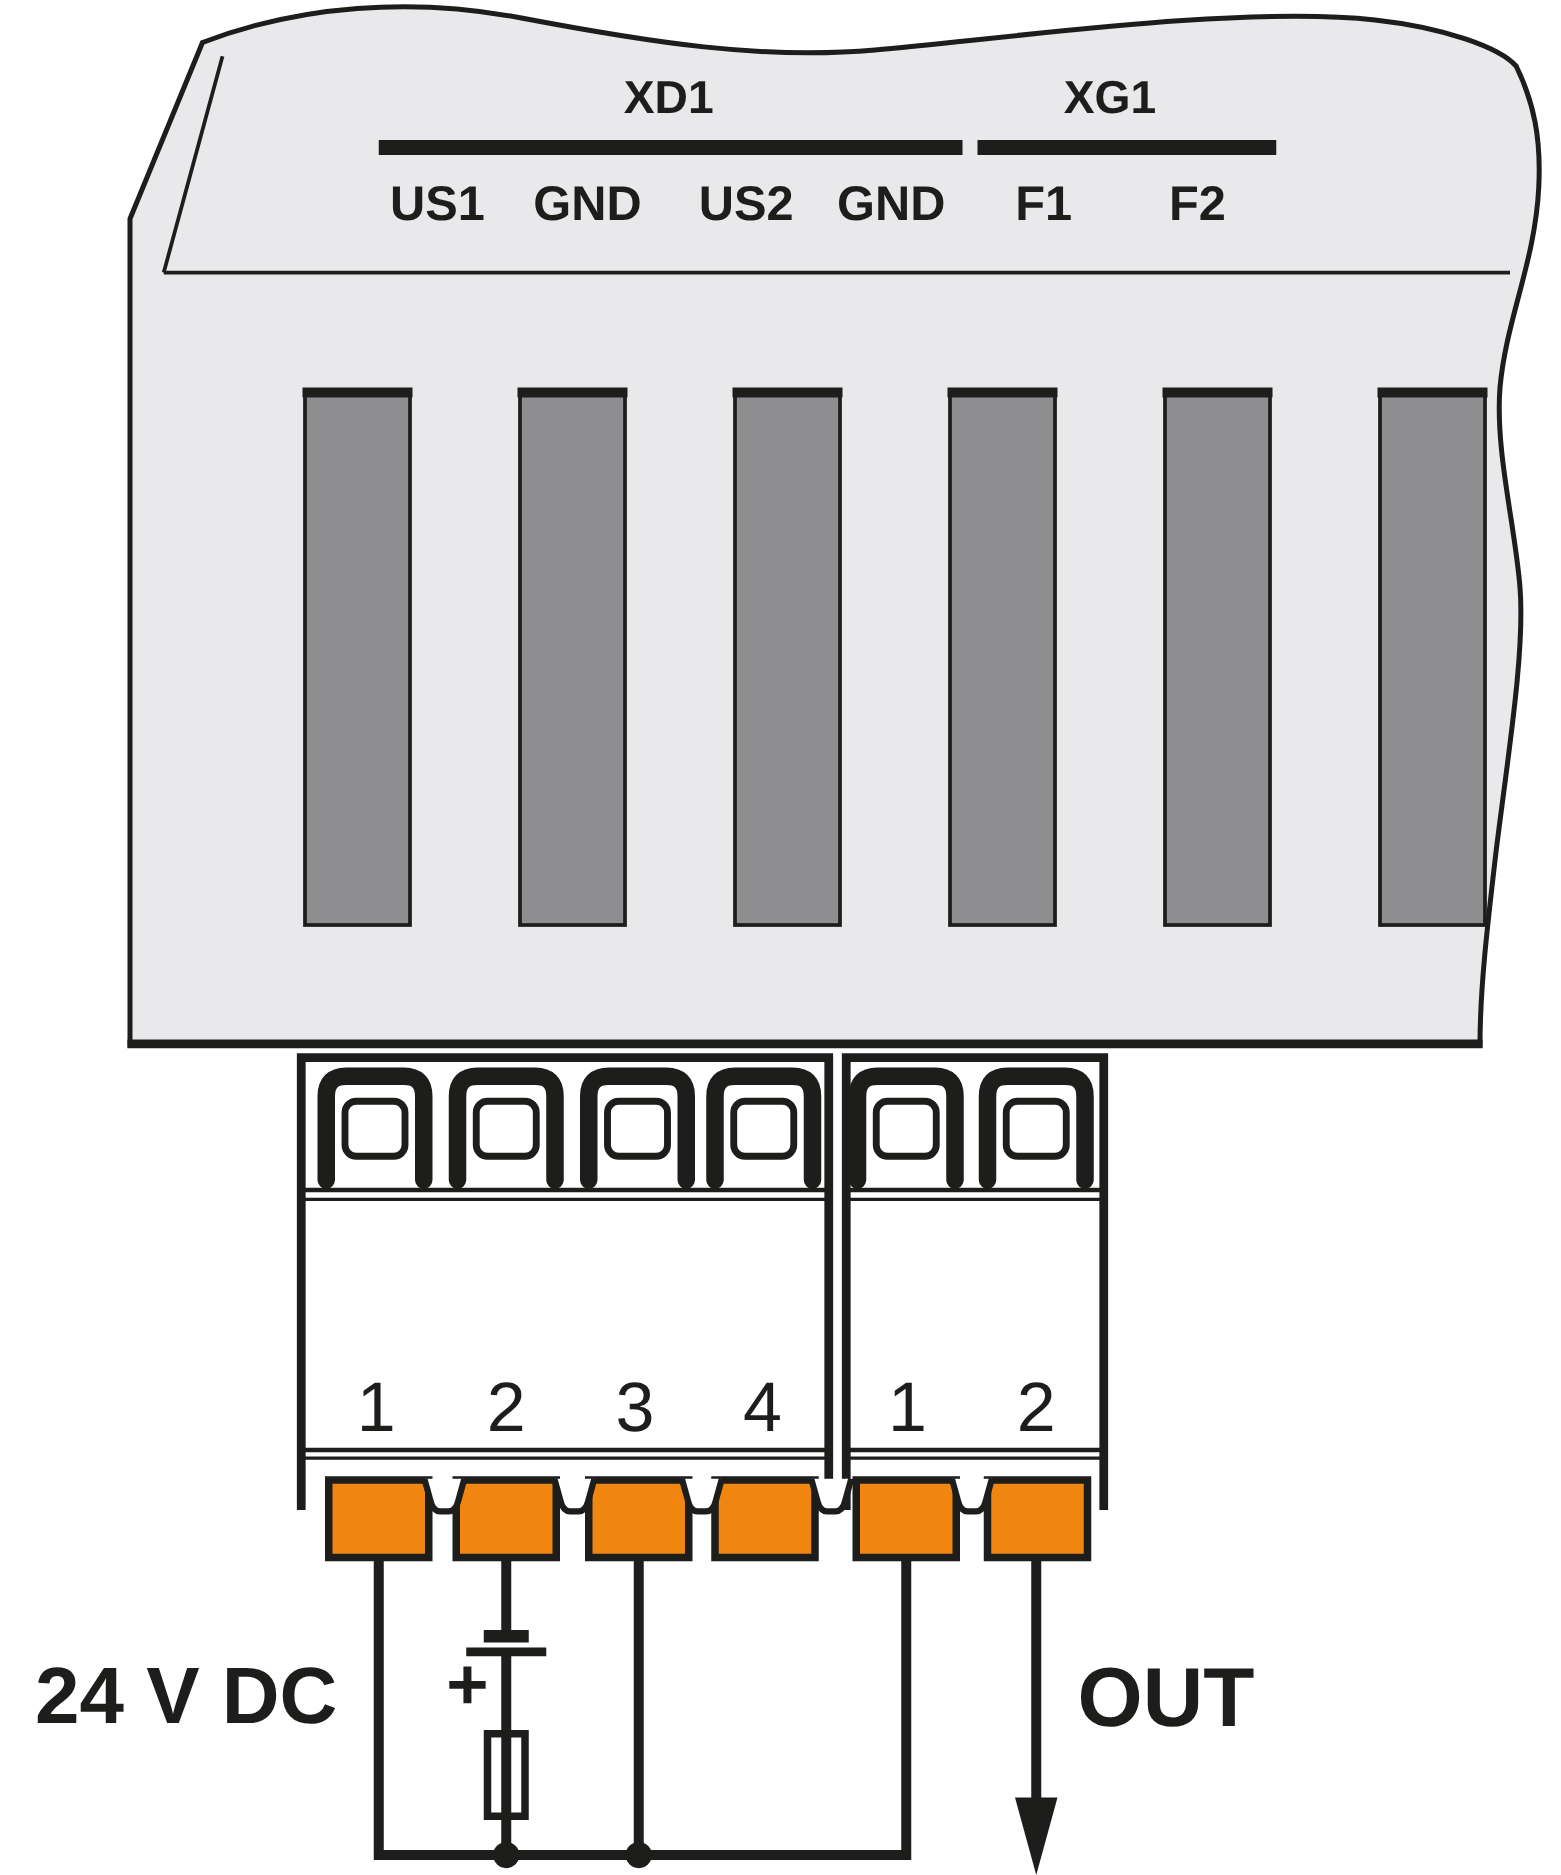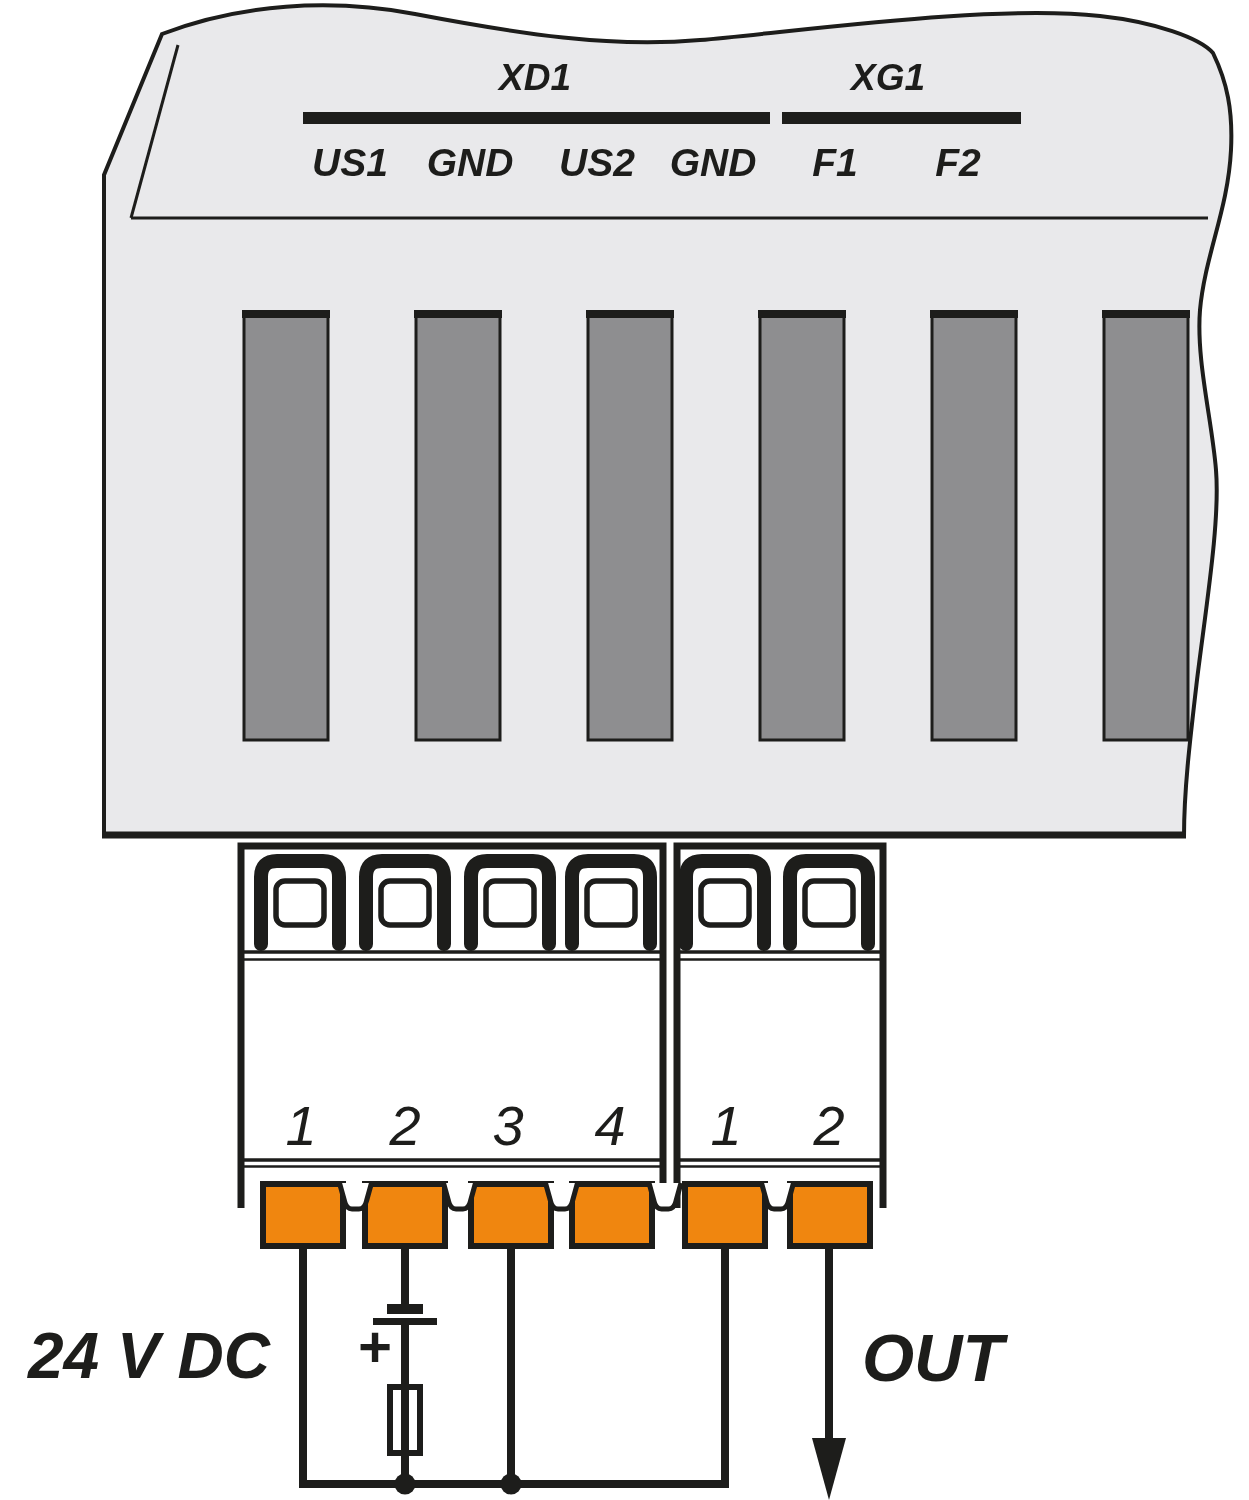--- a/index.html
+++ b/index.html
@@ -1,17 +1,17 @@
 <!DOCTYPE html>
 <html style="--line: #1d1d1b; --housing: #e9e9eb; --slot: #8e8e90; --orange: #f0860f; --bg: #ffffff;"><head>
 <meta charset="utf-8">
 <style>
   html,body{margin:0;padding:0;background:#fff;}
   .canvas{position:relative;width:1249px;height:1500px;background:var(--bg,#fff);overflow:hidden;
-          font-family:"Liberation Sans",sans-serif;font-style:italic;}
+          font-family:"Liberation Sans",sans-serif;}
   svg{display:block;}
   svg text{font-family:"Liberation Sans",sans-serif;fill:var(--line,#1d1d1b);}
   .bold{font-weight:bold;}
   .num{font-weight:400;}
   .housing{fill:var(--housing,#e9e9eb);stroke:var(--line,#1d1d1b);stroke-width:4;}
   .slot{fill:var(--slot,#8e8e90);stroke:var(--line,#1d1d1b);stroke-width:3;}
   .slot-lip{fill:var(--line,#1d1d1b);}
   .ln{stroke:var(--line,#1d1d1b);fill:none;}
   .fill-ln{fill:var(--line,#1d1d1b);stroke:none;}
   .white-fill{fill:#ffffff;stroke:none;}

